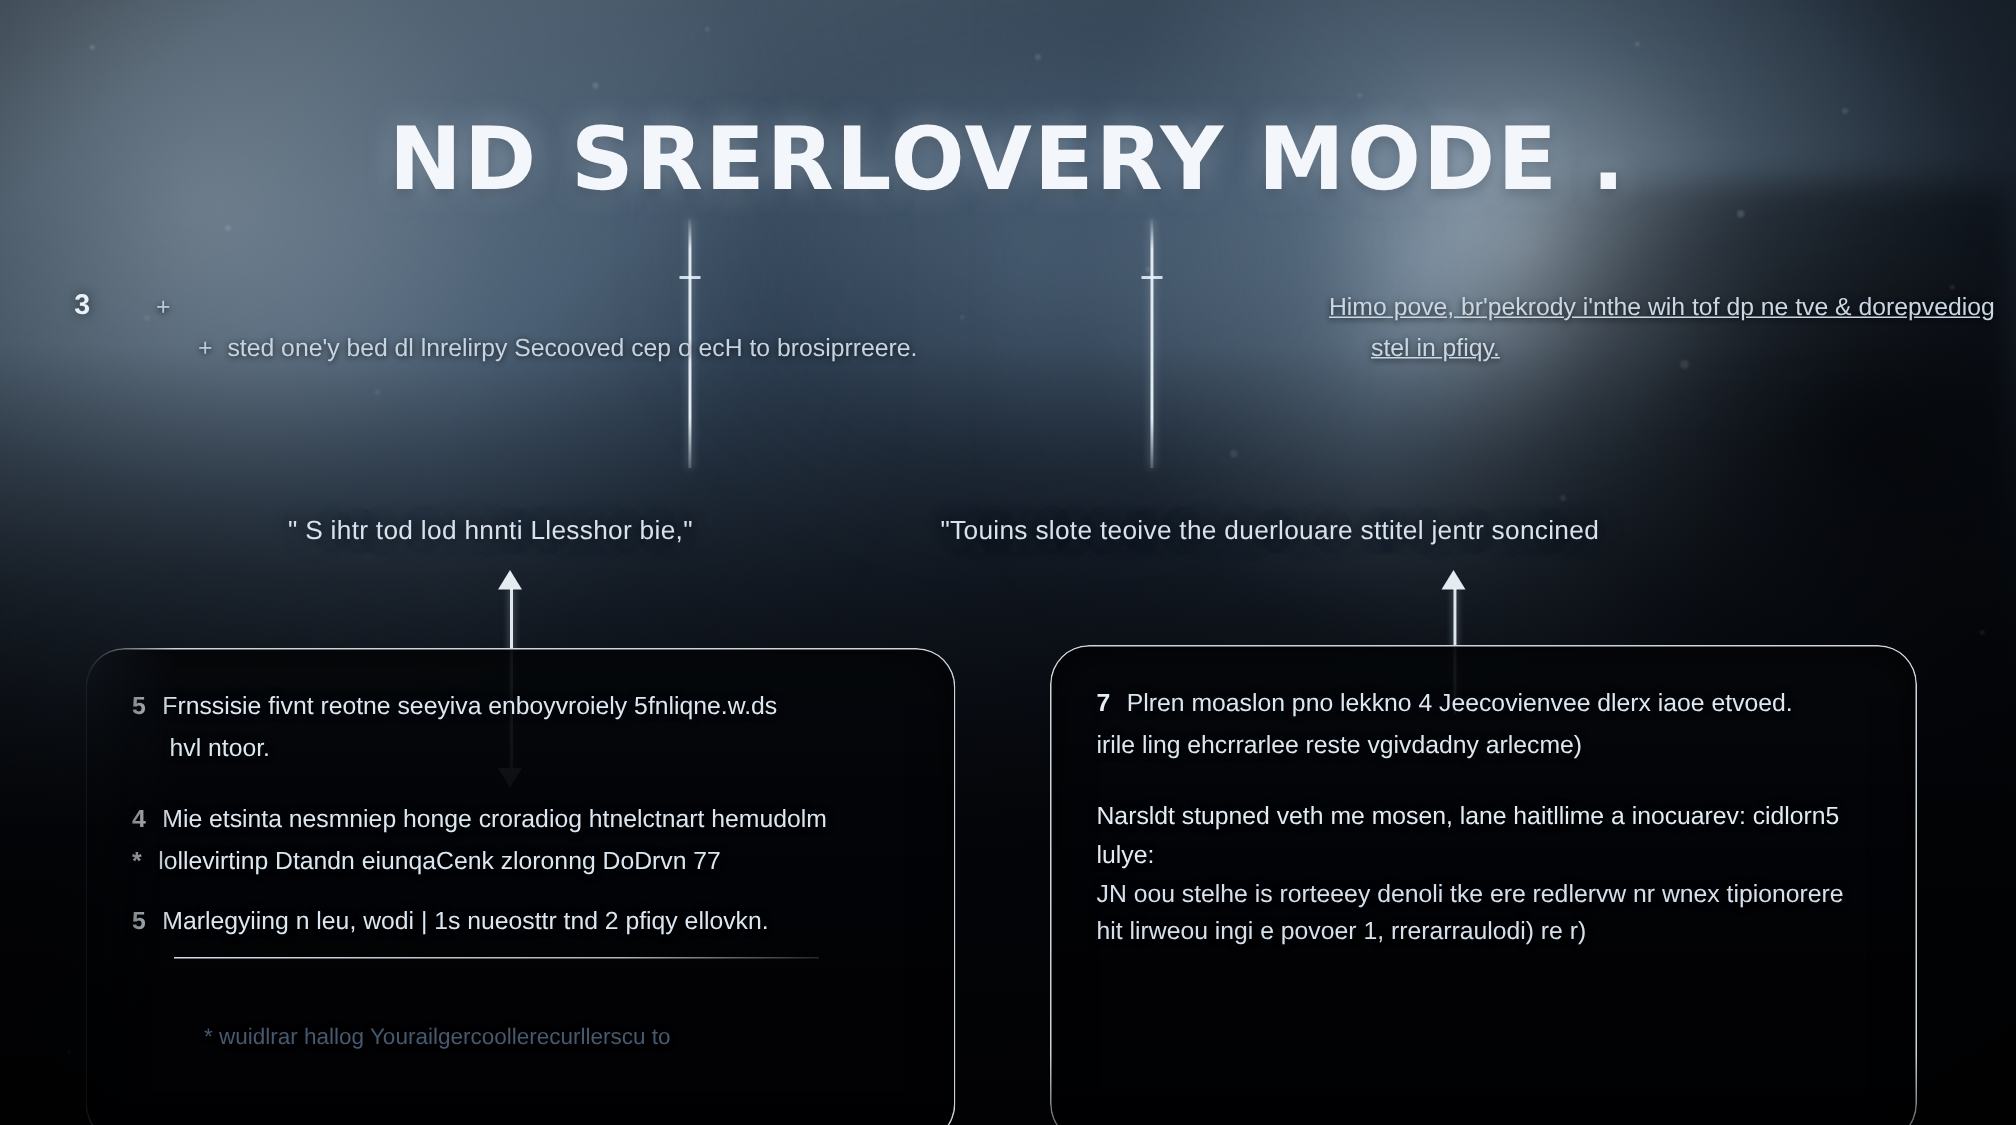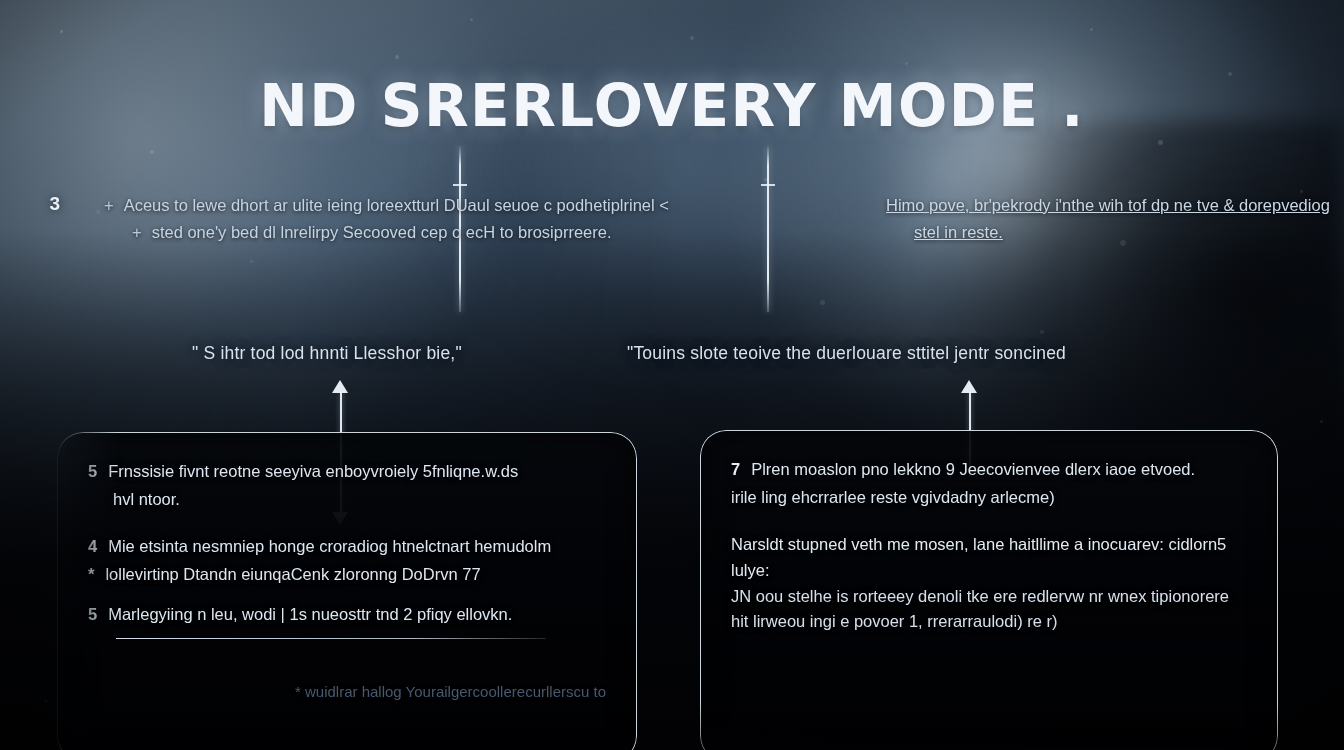--- a/index.html
+++ b/index.html
@@ -154,21 +154,20 @@
   .mark{ flex:0 0 auto; color:#e6eef7; font-weight:bold; }
   .card-line.cont{ padding-left:25px; }
   .underline-rule{
     margin:10px 0 0 28px; width:430px; height:1.5px;
     background:linear-gradient(90deg, rgba(230,240,250,.92) 0%, rgba(230,240,250,.75) 70%, rgba(230,240,250,.15) 100%);
   }
   .footnote{
     margin:44px 0 0 48px;
     color:#47596e; font-size:15px;
     text-shadow:0 0 4px rgba(0,0,0,.9);
-    text-align:right;
   }
   .rt-para{
     color:#e2ebf4; font-size:16.5px; line-height:1.55;
     text-shadow:0 0 6px rgba(0,0,0,.9);
   }
   .rt-para + .rt-para{ }
   .rt-para.fade{ color:#d5e0ec; }
 </style>
 </head>
 <body>
@@ -226,30 +225,29 @@
   </div>
   <div class="divider d2">
     <div class="tick"></div>
   </div>
 
   <div class="top-row">
     <div class="num-col">3</div>
     <div class="top-left-block">
       <div class="bullet-line">
         <span class="bullet-mark">+</span>
-        <span>Aceus to lewe dhort ar ulite ieing loreextturl   DUaul seuoe c podhetiplrinel &lt;</span>
       </div>
       <div class="bullet-line indent-1">
         <span class="bullet-mark">+</span>
         <span>sted one'y bed dl lnrelirpy Secooved cep o ecH to brosiprreere.</span>
       </div>
     </div>
     <div class="top-right-block">
       <div>Himo pove, br'pekrody i'nthe wih tof dp  ne tve &amp; dorepvediog</div>
-      <div class="indent-1">stel in reste.</div>
+      <div class="indent-1">stel in pfiqy.</div>
     </div>
   </div>
 
   <div class="caption c1">" S ihtr tod lod hnnti Llesshor bie,"</div>
   <div class="caption c2">"Touins slote teoive the duerlouare sttitel jentr soncined</div>
 
   <div>
     <div class="arrow-line" style="left:340px; top:392px; height:124px;"></div>
     <div class="arrow-head head-up" style="left:332px; top:380px;"></div>
     <div class="arrow-head head-down" style="left:332px; top:512px;"></div>
@@ -291,21 +289,21 @@
       <div class="underline-rule"></div>
 
       <div class="footnote">* wuidlrar hallog Yourailgercoollerecurllerscu to</div>
     </div>
   </div>
 
   <div class="card right">
     <div class="card-inner">
       <div class="card-line">
         <span class="mark">7</span>
-        <span>Plren moaslon pno lekkno 9 Jeecovienvee dlerx iaoe etvoed.</span>
+        <span>Plren moaslon pno lekkno 4 Jeecovienvee dlerx iaoe etvoed.</span>
       </div>
       <div class="card-line">
         <span>irile  ling ehcrrarlee reste vgivdadny arlecme)</span>
       </div>
 
       <div class="card-gap"></div>
 
       <div class="rt-para">Narsldt stupned veth me mosen, lane haitllime a inocuarev: cidlorn5 lulye:</div>
       <div class="rt-para fade">JN oou stelhe is rorteeey denoli tke ere redlervw nr wnex tipionorere hit lirweou ingi e povoer 1, rrerarraulodi) re r)</div>
     </div>

